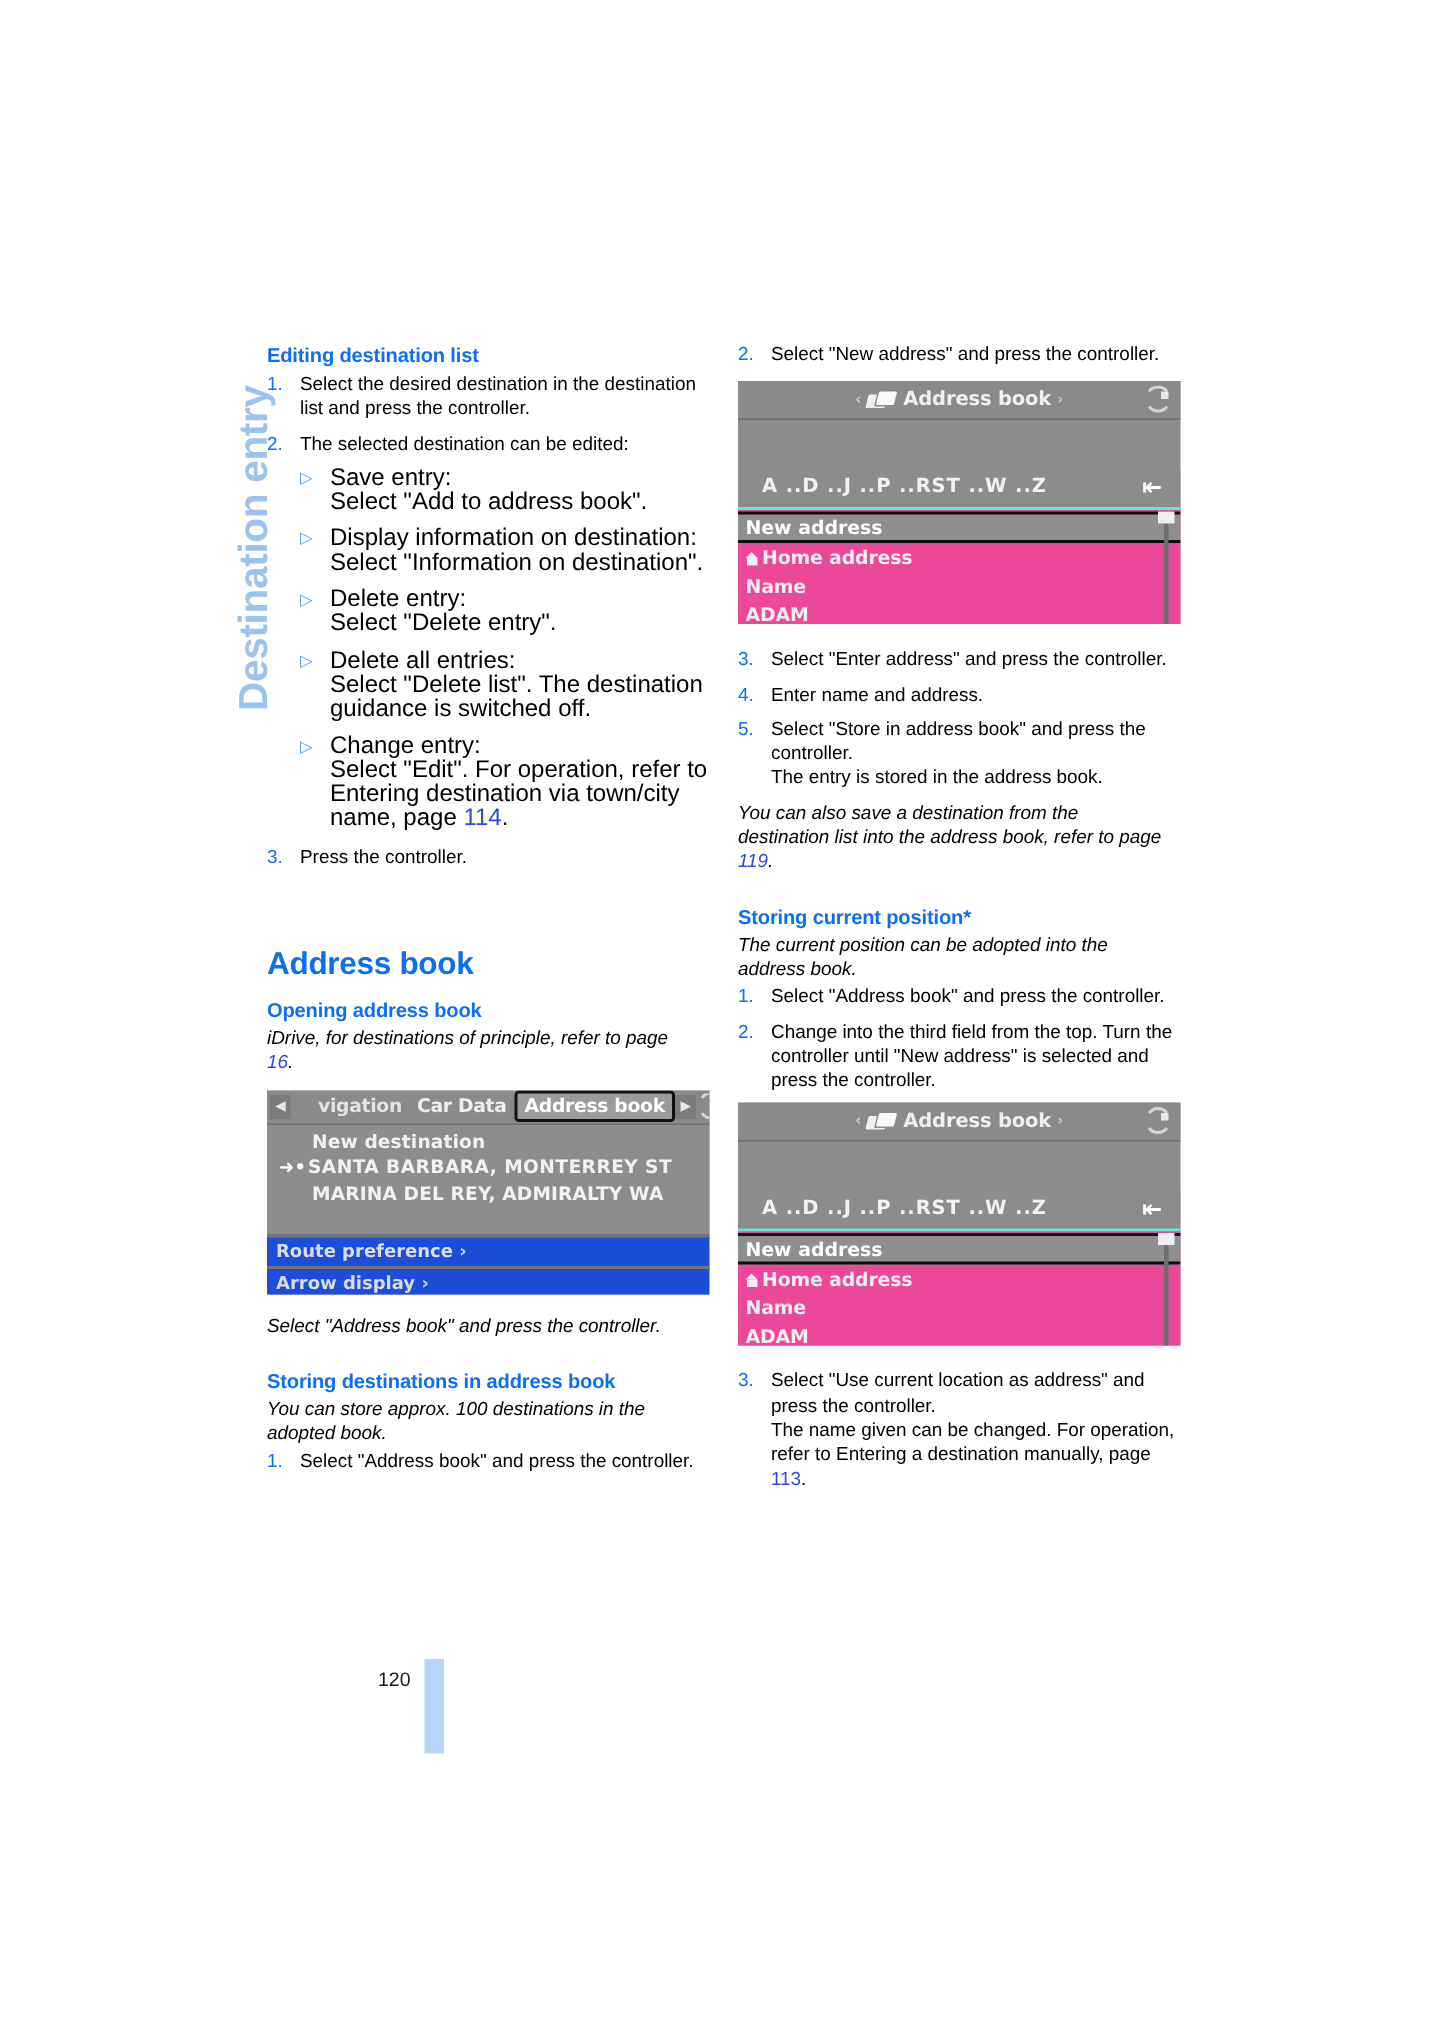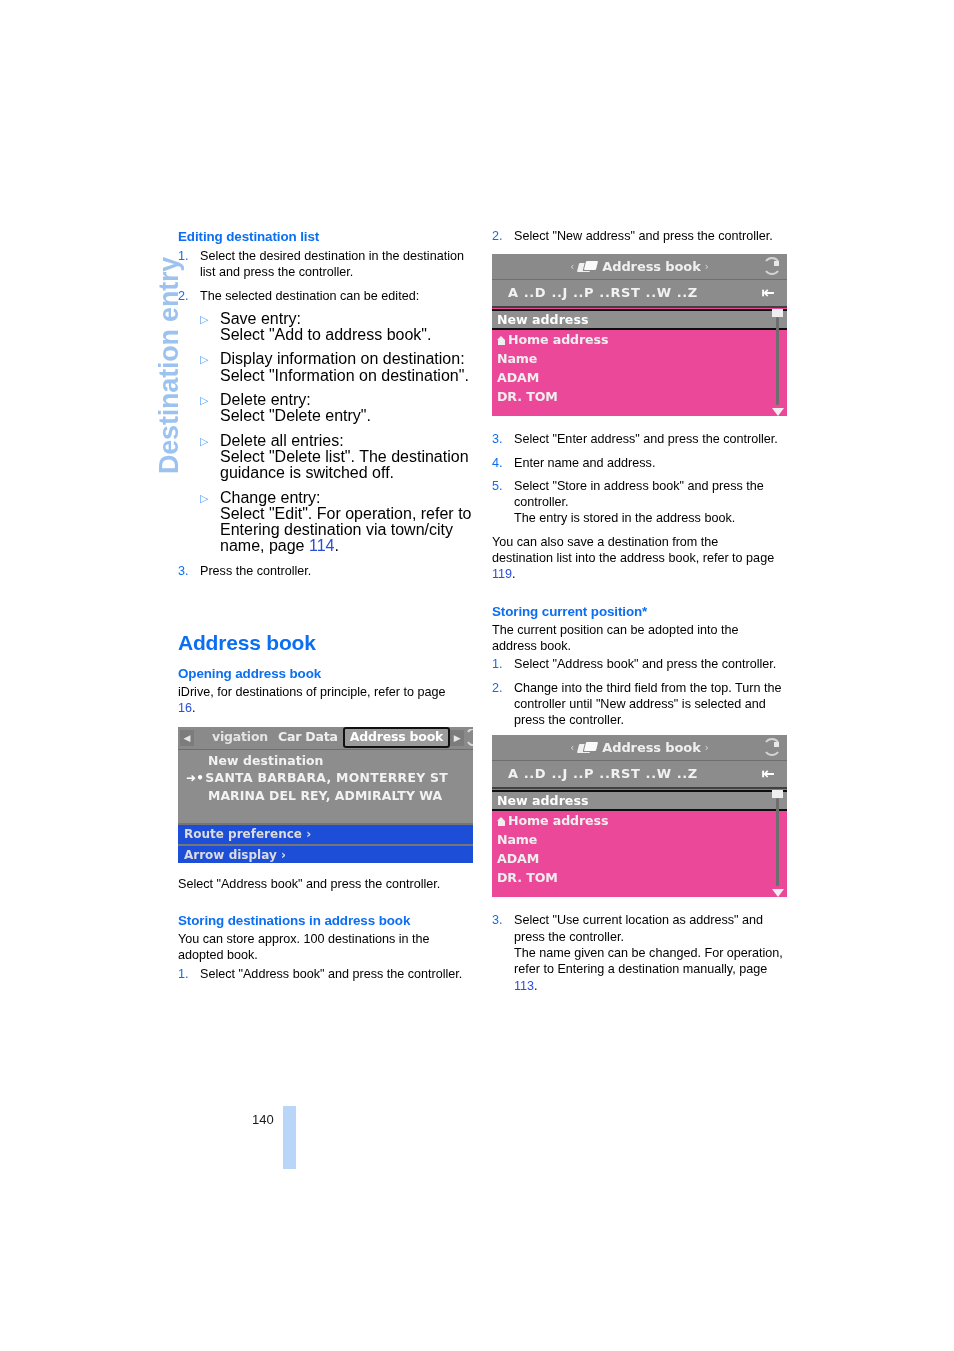--- a/index.html
+++ b/index.html
@@ -68,20 +68,21 @@
   .sp-h1 { height: 44px; }
   .sp-h2 { height: 20px; }
   .sp-sm { height: 13px; }
   .sp-xs { height: 7px; }
 
   
   p.body {
     margin: 0 12px 0 0;
     font-size: 12.6px;
     line-height: 16.3px;
+    font-style: italic;
   }
 
   
   .olist { margin: 2px 0 0 0; }
   .oitem {
     display: flex;
     margin-bottom: 7px;
   }
   .onum {
     width: 22px;
@@ -271,21 +272,22 @@
     right: 5px;
     top: 3px;
     width: 20px;
     height: 19px;
   }
   .ab-letterbar {
     height: 26px;
     background: #8c8c8c;
     display: flex;
     align-items: center;
-    border-bottom: 2px solid #404040;
+    border-bottom: 2px solid #5eead4;
+    margin-top: 32px;
   }
   .ab-letters {
     color: #f2f2f2;
     font-size: 13px;
     font-weight: bold;
     letter-spacing: 0.6px;
     padding-left: 16px;
     flex: 1 1 auto;
     white-space: nowrap;
   }
@@ -621,14 +623,14 @@
 
   <div class="olist">
     <div class="oitem">
       <div class="onum">3.</div>
       <div class="otext" style="white-space:pre-line;"><span>Select "Use current location as address" and press the controller.
 The name given can be changed. For operation, refer to Entering a destination manually, page </span><span class="ref">113</span><span>.</span></div>
     </div>
   </div>
 </div>
 
-<div class="folio">140</div>
+<div class="folio">120</div>
 <div class="folio-bar"></div>
 
 </body></html>

